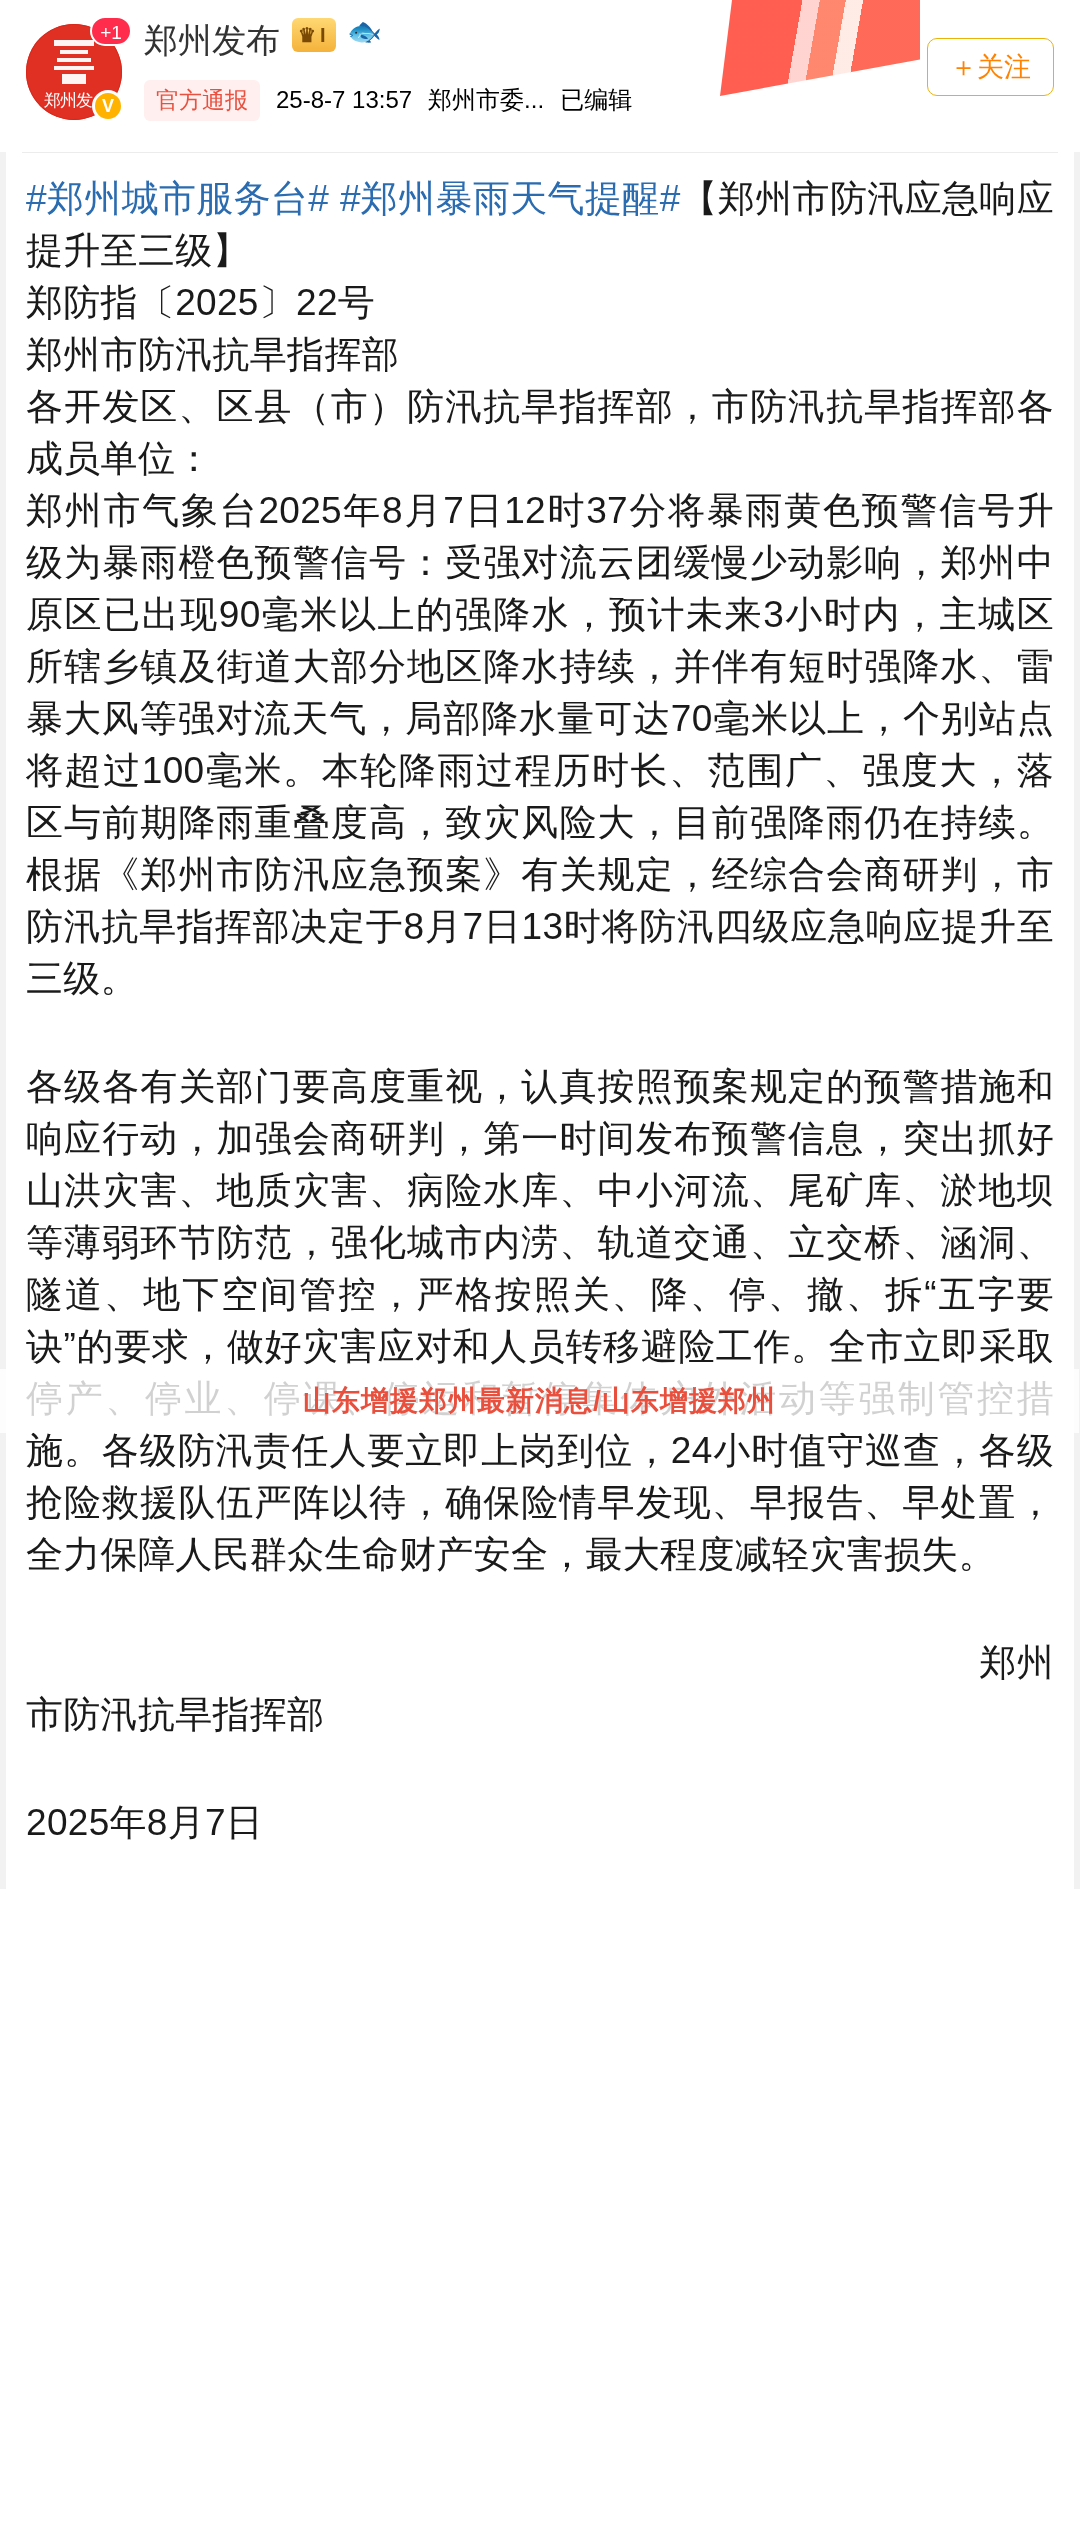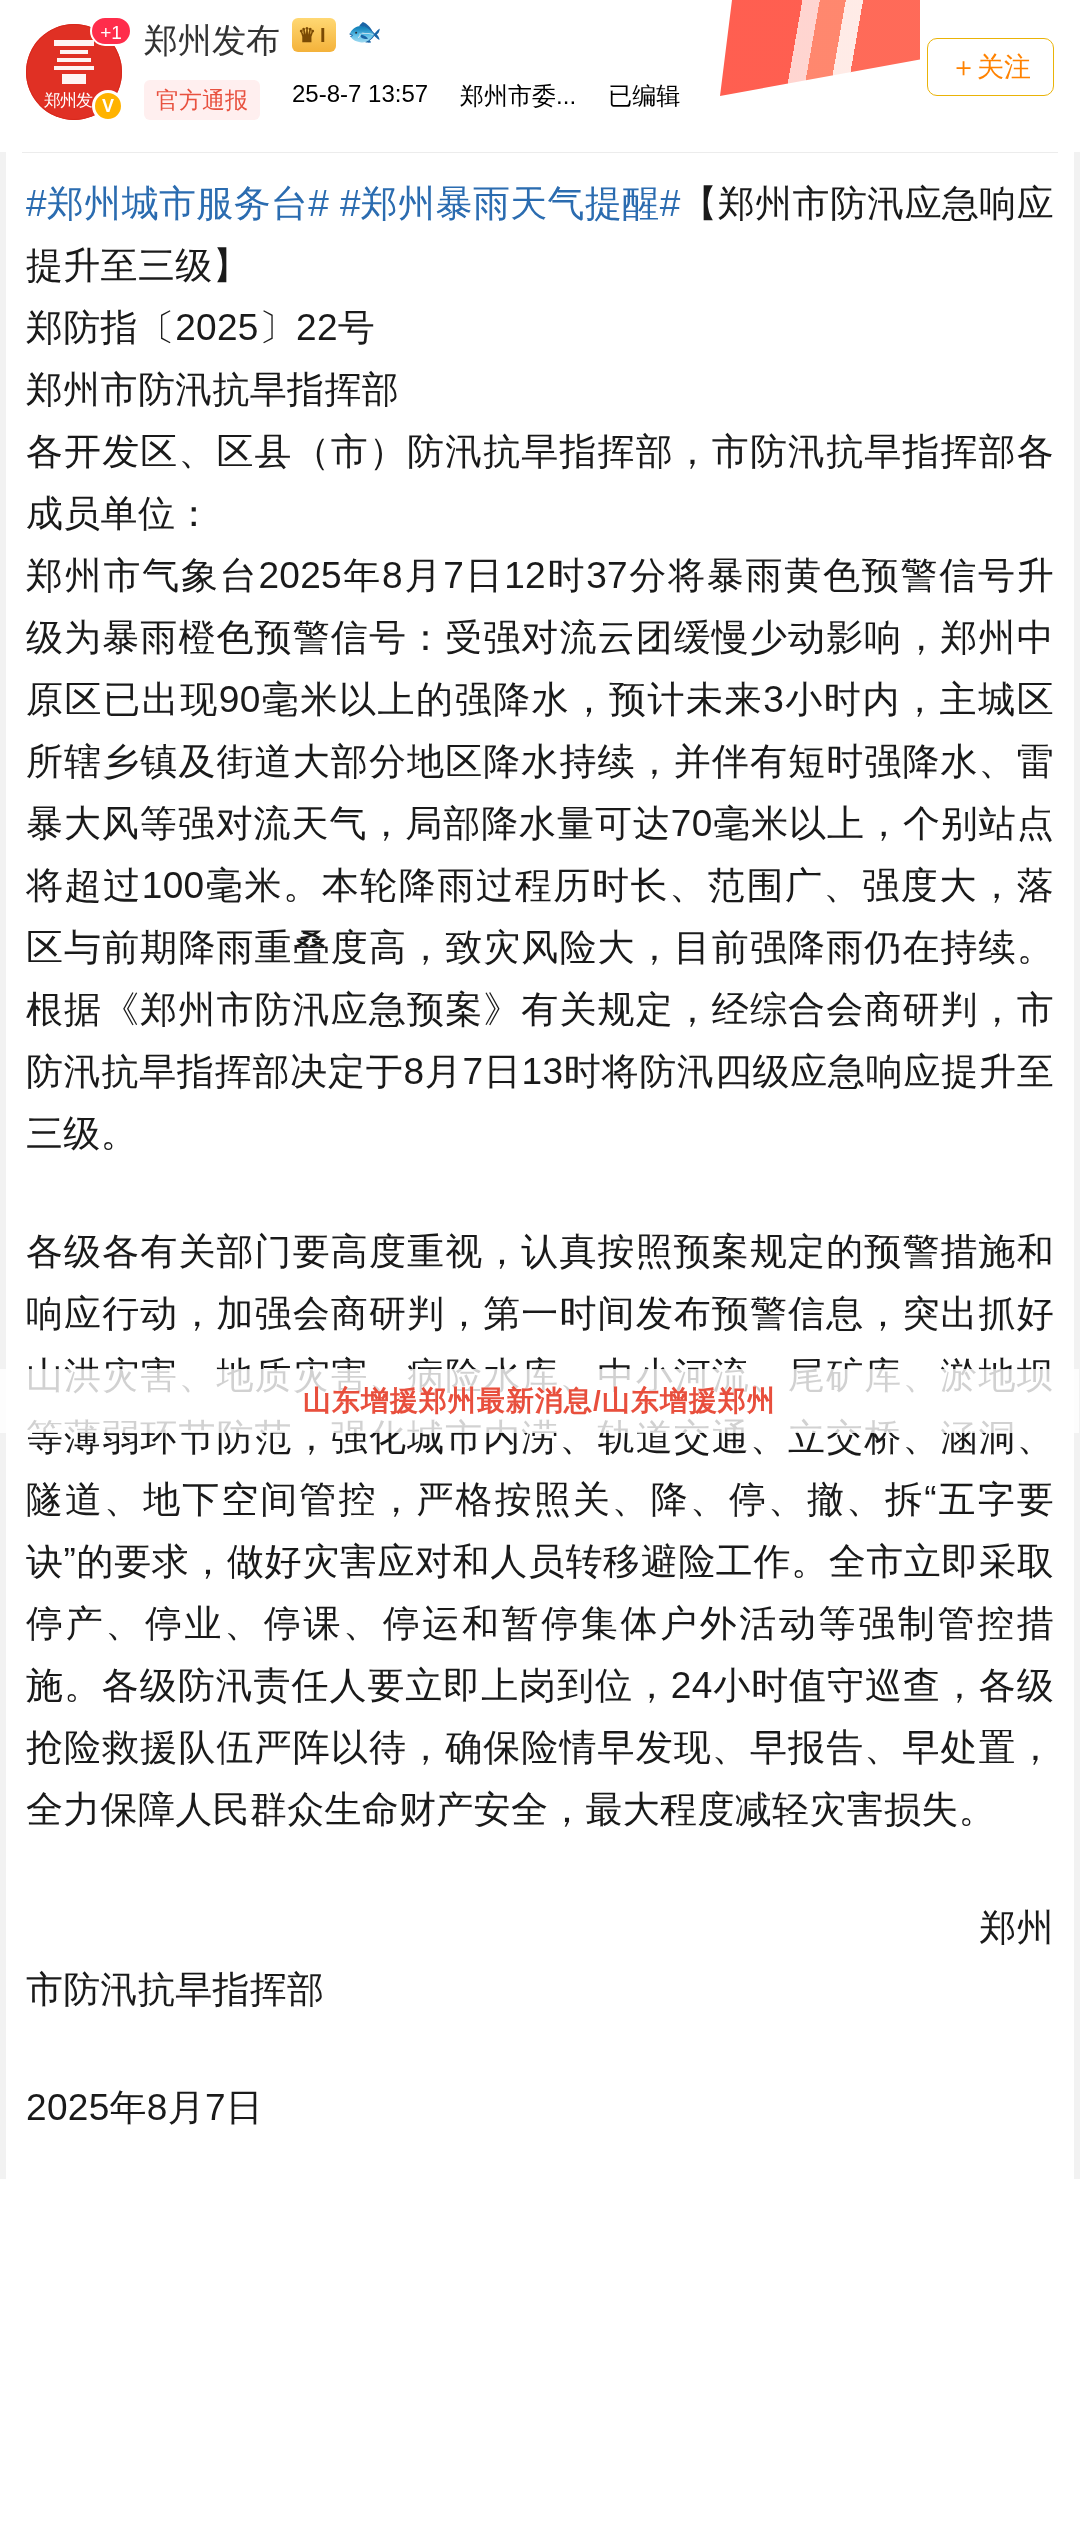--- a/index.html
+++ b/index.html
@@ -136,21 +136,22 @@
     font-weight: bold;
   }
   .crown .c-ico { font-size: 20px; }
   .fish {
     font-size: 28px;
     line-height: 1;
   }
 
   .meta-row {
     display: flex;
-    gap: 32px;
+    align-items: center;
+    gap: 16px;
     margin-top: 10px;
     height: 40px;
   }
   .tag-official {
     background: #ffefef;
     color: #e8513f;
     font-size: 23px;
     padding: 5px 12px;
     border-radius: 6px;
     white-space: nowrap;
@@ -195,21 +196,21 @@
 
   
   .content {
     padding: 20px 26px 40px 26px;
     box-sizing: border-box;
     position: relative;
   }
   .content p {
     margin: 0;
     font-size: 37px;
-    line-height: 62px;
+    line-height: 52px;
     color: #1a1a1a;
     letter-spacing: .3px;
     text-align: justify;
     word-break: break-all;
   }
   .content p.spaced { margin-top: 56px; }
   .content p.right { text-align: right; }
   .topic {
     color: #2b6cb0;
   }

